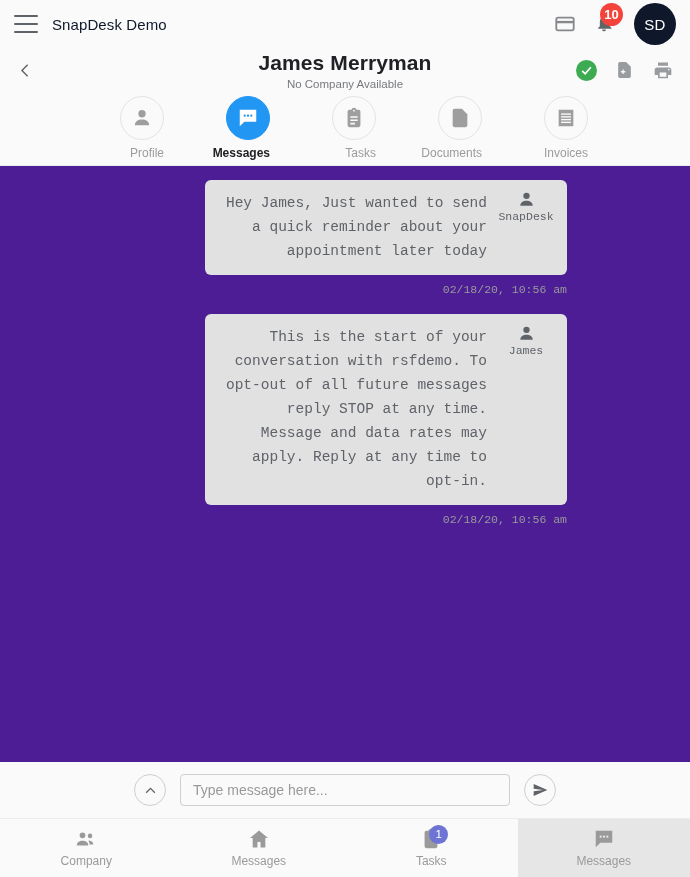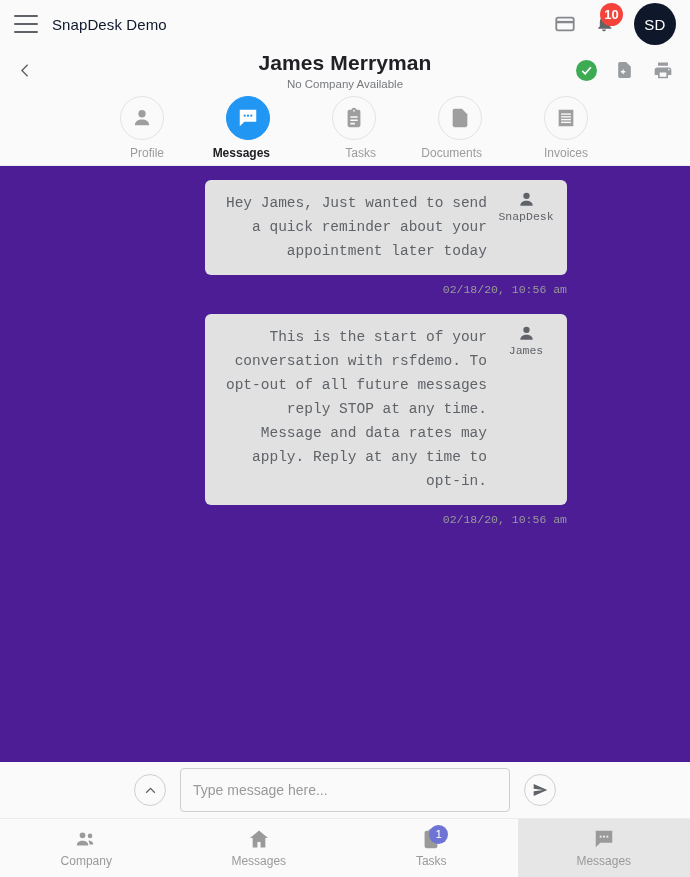--- a/index.html
+++ b/index.html
@@ -145,21 +145,21 @@
     background: #fafafa;
     padding: 0 16px;
   }
   .collapse-btn {
     width: 32px; height: 32px; border-radius: 50%;
     border: 1px solid #cfcfcf; background: #fafafa;
     display: flex; align-items: center; justify-content: center; cursor: pointer;
   }
   .collapse-btn svg { width: 13px; height: 13px; }
   .msg-input {
-    width: 330px; height: 44px;
+    width: 330px; height: 32px;
     border: 1px solid #cfcfcf; border-radius: 4px;
     background: #fafafa;
     padding: 0 12px;
     font-size: 14px; color: #0c4a6e;
     outline: none;
     font-family: "Liberation Sans", sans-serif;
   }
   .msg-input::placeholder { color: #9a9a9a; }
   .send-btn {
     width: 32px; height: 32px; border-radius: 50%;

